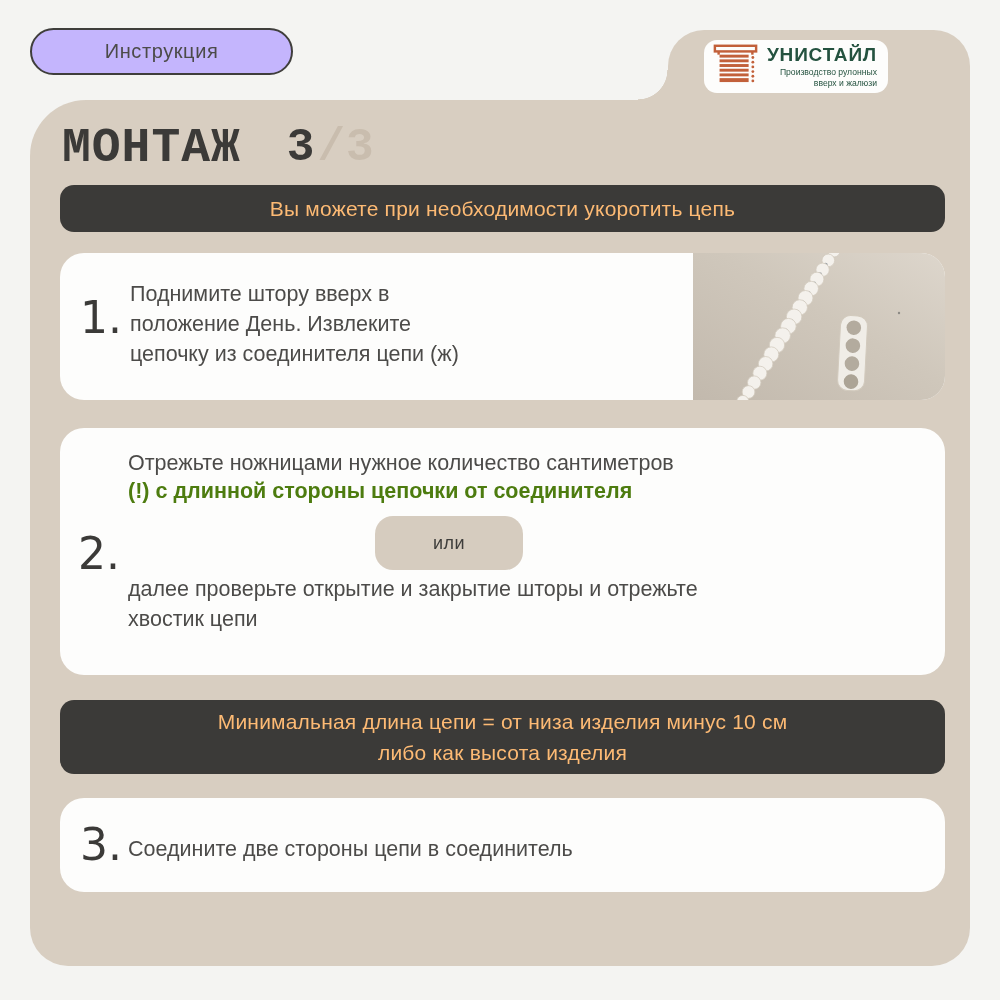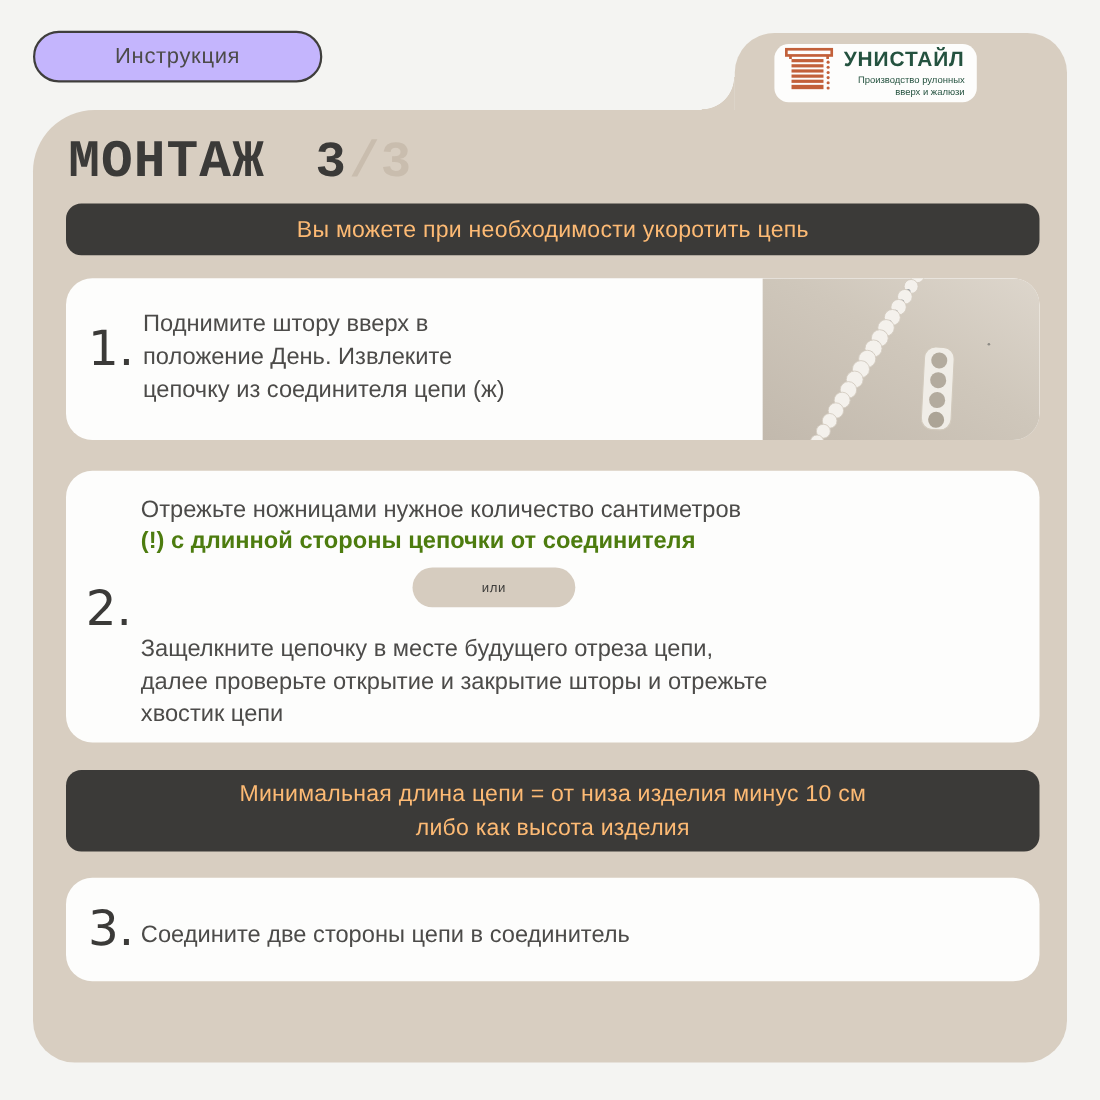--- a/index.html
+++ b/index.html
@@ -71,24 +71,24 @@
   .num-2{left:18px;top:103px;}
   .num-3{left:20px;top:24px;}
   .step-text{color:#4c4b49;font-size:21.5px;}
   .t1{position:absolute;left:70px;top:26px;line-height:30px;}
   .t2a{position:absolute;left:68px;top:21px;line-height:28px;}
   .t2a .bold-line{font-weight:700;color:#4d7c0f;}
   .t2b{position:absolute;left:68px;top:147px;line-height:29.5px;}
   .t3{position:absolute;left:68px;top:39px;}
   
   .or-pill{
-    position:absolute;left:315px;top:88px;width:148px;height:36px;
+    position:absolute;left:315px;top:88px;width:148px;height:54px;
     background:#d6ccbf;border-radius:18px;
     display:flex;align-items:center;justify-content:center;
-    font-size:12px;color:#3e3d3b;letter-spacing:0.5px;
+    font-size:18px;color:#3e3d3b;letter-spacing:0.5px;
   }
   
   .chain-photo{
     position:absolute;right:0;top:0;width:252px;height:147px;
     border-radius:0 24px 24px 0;overflow:hidden;
   }
   .chain-photo svg{display:block;}
 </style>
 </head>
 <body>
@@ -202,21 +202,20 @@
 <div class="step-card card-2">
   <div class="step-text t2a">
     <div>Отрежьте ножницами нужное количество сантиметров</div>
     <div class="bold-line">(!) с длинной стороны цепочки от соединителя</div>
   </div>
   <div class="or-pill">
     <span>или</span>
   </div>
   <div class="step-num num-2">2.</div>
   <div class="step-text t2b">
-    <div>Защелкните цепочку в месте будущего отреза цепи,</div>
     <div>далее проверьте открытие и закрытие шторы и отрежьте</div>
     <div>хвостик цепи</div>
   </div>
 </div>
 
 <div class="dark-banner banner-2">
   <div>Минимальная длина цепи = от низа изделия минус 10 см</div>
   <div>либо как высота изделия</div>
 </div>
 

